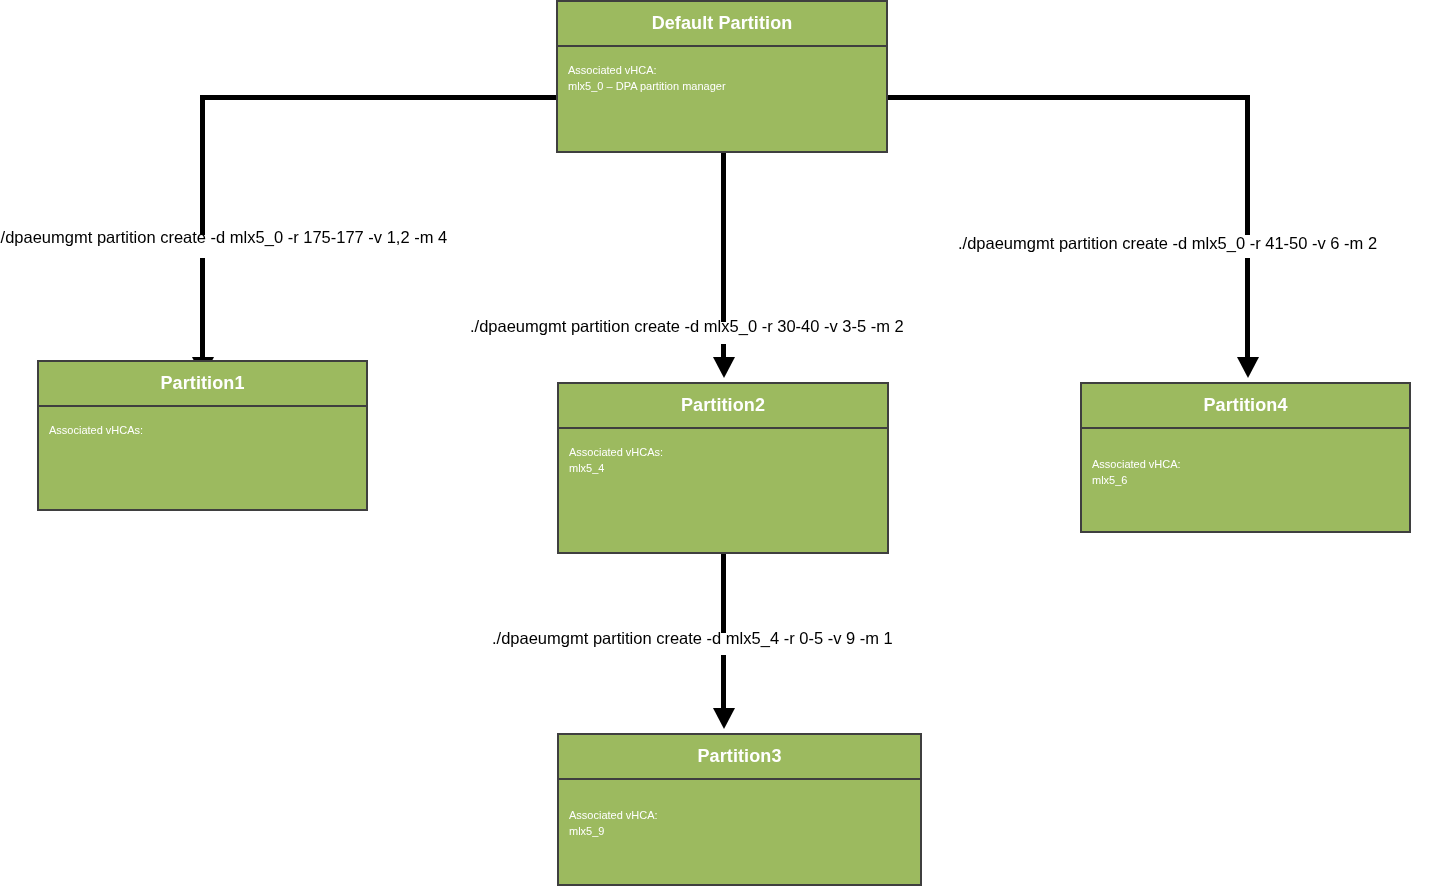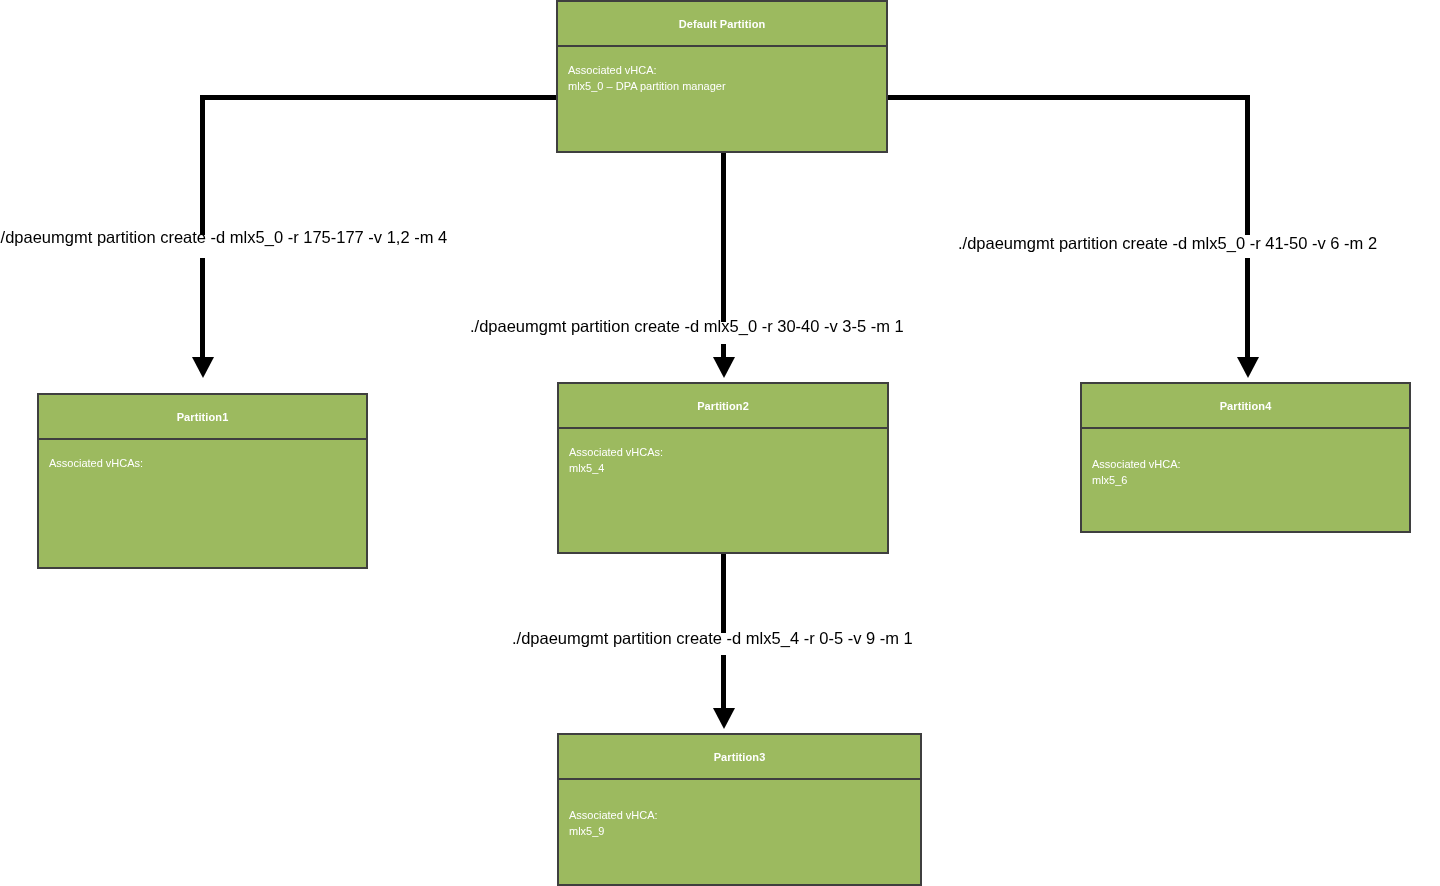--- a/index.html
+++ b/index.html
@@ -27,21 +27,21 @@
   .node-header {
     box-sizing: border-box;
     height: 45px;
     flex: 0 0 45px;
     border-bottom: 2px solid #3f3f3f;
     display: flex;
     align-items: center;
     justify-content: center;
     color: #ffffff;
     font-weight: bold;
-    font-size: 11px;
+    font-size: 18px;
     letter-spacing: 0.1px;
   }
   .node-body {
     flex: 1 1 auto;
     box-sizing: border-box;
     padding: 16px 0 0 10px;
     color: #ffffff;
     font-size: 11px;
     line-height: 1.42;
   }
@@ -93,35 +93,35 @@
 <div class="vline" style="left:1245px; top:95px; height:140px;"></div>
 <div class="vline" style="left:1245px; top:258px; height:100px;"></div>
 <div class="arrowhead" style="left:1237px; top:357px;"></div>
 
 <div class="vline" style="left:721px; top:553px; height:80px;"></div>
 <div class="vline" style="left:721px; top:655px; height:55px;"></div>
 <div class="arrowhead" style="left:713px; top:708px;"></div>
 
 <div class="edge-label" style="left:-4px; top:229px;">./dpaeumgmt partition create -d mlx5_0 -r 175-177 -v 1,2 -m 4</div>
 
-<div class="edge-label" style="left:470px; top:318px;">./dpaeumgmt partition create -d mlx5_0 -r 30-40 -v 3-5 -m 1</div>
+<div class="edge-label" style="left:470px; top:318px;">./dpaeumgmt partition create -d mlx5_0 -r 30-40 -v 3-5 -m 2</div>
 
 <div class="edge-label" style="left:958px; top:235px;">./dpaeumgmt partition create -d mlx5_0 -r 41-50 -v 6 -m 2</div>
 
-<div class="edge-label" style="left:512px; top:630px;">./dpaeumgmt partition create -d mlx5_4 -r 0-5 -v 9 -m 1</div>
+<div class="edge-label" style="left:492px; top:630px;">./dpaeumgmt partition create -d mlx5_4 -r 0-5 -v 9 -m 1</div>
 
 <div class="node" style="left:556px; top:0px; width:332px; height:153px;">
   <div class="node-header">Default Partition</div>
   <div class="node-body">
     <div class="line">Associated vHCA:</div>
     <div class="line">mlx5_0 – DPA partition manager</div>
   </div>
 </div>
 
-<div class="node" style="left:37px; top:393px; width:331px; height:176px;">
+<div class="node" style="left:37px; top:360px; width:331px; height:151px;">
   <div class="node-header">Partition1</div>
   <div class="node-body">
     <div class="line">Associated vHCAs:</div>
   </div>
 </div>
 
 <div class="node" style="left:557px; top:382px; width:332px; height:172px;">
   <div class="node-header">Partition2</div>
   <div class="node-body">
     <div class="line">Associated vHCAs:</div>

